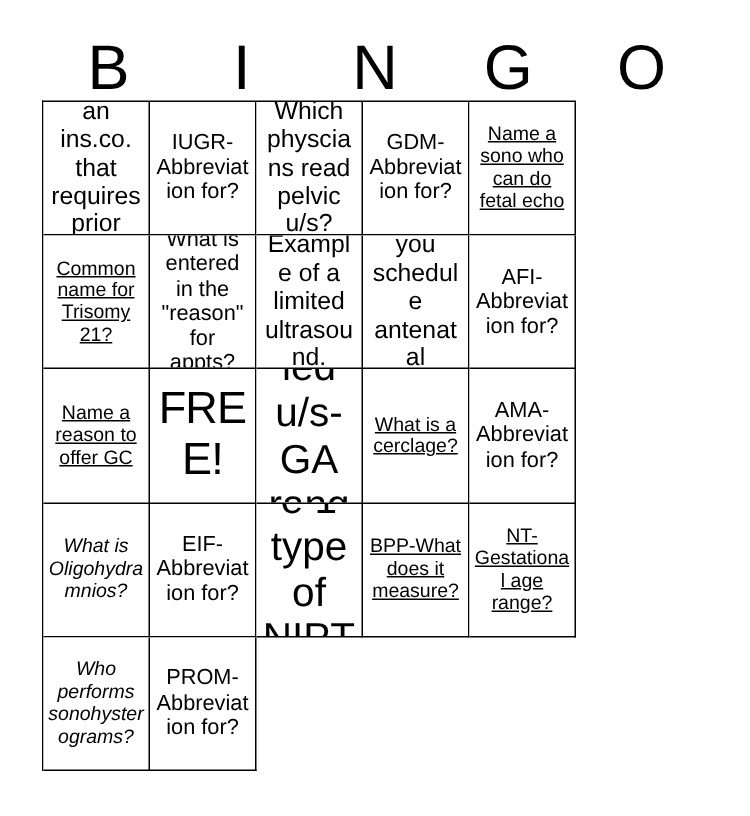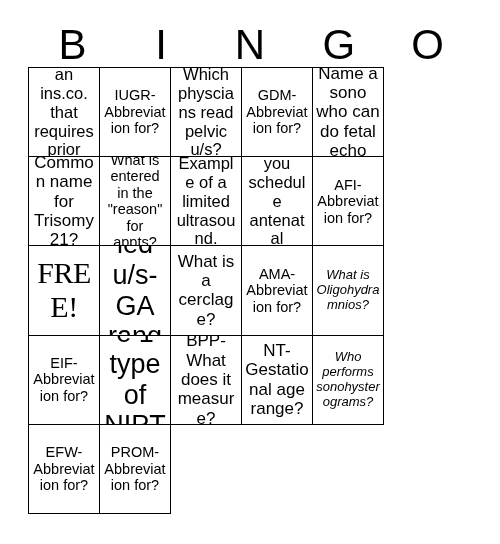--- a/index.html
+++ b/index.html
@@ -76,25 +76,25 @@
     display: block;
     width: 100%;
     line-height: 1.14;
     word-wrap: break-word;
     font-family: "Liberation Sans", sans-serif;
     color: #000000;
   }
 
   
   .fs-xl  { font-size: 27px; }
-  .fs-lg  { font-size: 17px; }
+  .fs-lg  { font-size: 13px; text-decoration: underline; }
   .fs-md  { font-size: 16.5px; }
   .fs-sm  { font-size: 14.5px; }
   .fs-xs  { font-size: 13px; font-style: italic; }
-  .fs-free { font-size: 30px; letter-spacing: -0.5px; font-family: Liberation Serif, serif; }
+  .fs-free { font-size: 30px; letter-spacing: -0.5px; }
 </style>
 </head>
 <body>
 
 <div id="bingo-card">
 
   <div id="bingo-header">
       <div class="header-letter">B</div>
       <div class="header-letter">I</div>
       <div class="header-letter">N</div>
@@ -127,20 +127,23 @@
       <div class="bingo-cell">
         <span class="cell-text fs-md">Example of a limited ultrasound.</span>
       </div>
       <div class="bingo-cell">
         <span class="cell-text fs-md">How do you schedule antenatal testing?</span>
       </div>
       <div class="bingo-cell">
         <span class="cell-text fs-sm">AFI-Abbreviation for?</span>
       </div>
       <div class="bingo-cell">
+        <span class="cell-text fs-lg">Name a reason to offer GC</span>
+      </div>
+      <div class="bingo-cell">
         <span class="cell-text fs-free">FREE!</span>
       </div>
       <div class="bingo-cell">
         <span class="cell-text fs-xl">Detailed u/s-GA range?</span>
       </div>
       <div class="bingo-cell">
         <span class="cell-text fs-lg">What is a cerclage?</span>
       </div>
       <div class="bingo-cell">
         <span class="cell-text fs-sm">AMA-Abbreviation for?</span>
@@ -157,20 +160,17 @@
       <div class="bingo-cell">
         <span class="cell-text fs-lg">BPP-What does it measure?</span>
       </div>
       <div class="bingo-cell">
         <span class="cell-text fs-lg">NT-Gestational age range?</span>
       </div>
       <div class="bingo-cell">
         <span class="cell-text fs-xs">Who performs sonohysterograms?</span>
       </div>
       <div class="bingo-cell">
-        <span class="cell-text fs-sm">EFW-Abbreviation for?</span>
-      </div>
-      <div class="bingo-cell">
         <span class="cell-text fs-sm">PROM-Abbreviation for?</span>
       </div>
     </div>
 
 </div>
 
 </body></html>

